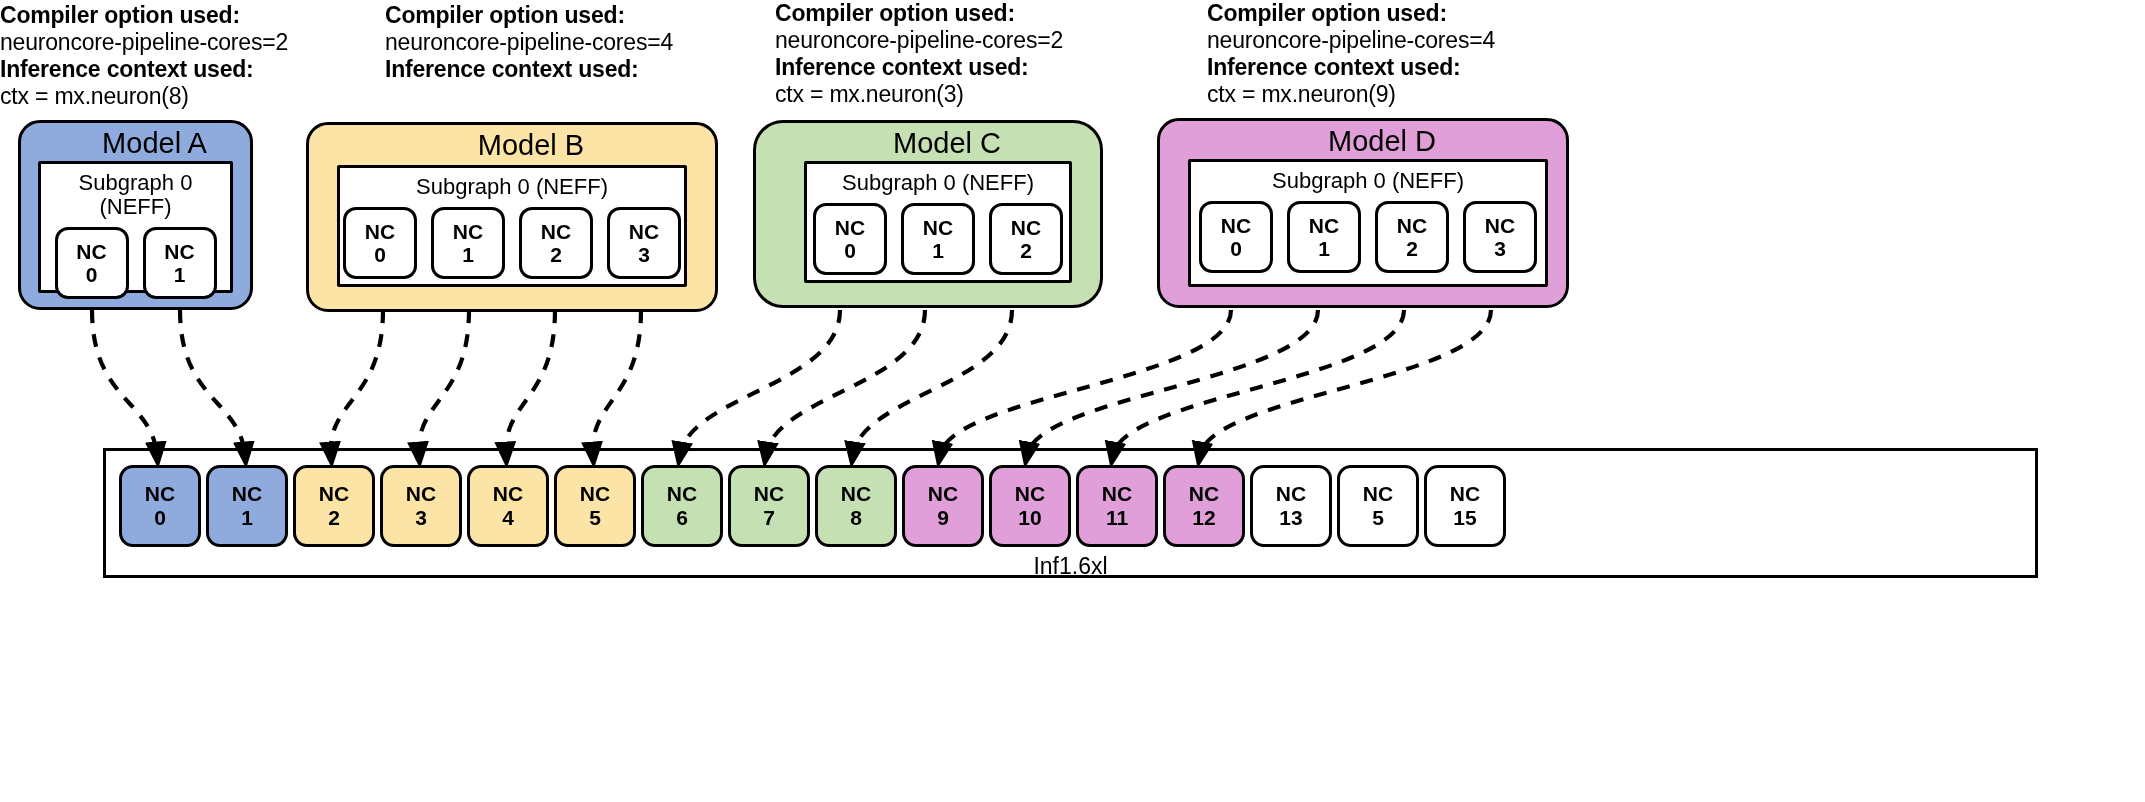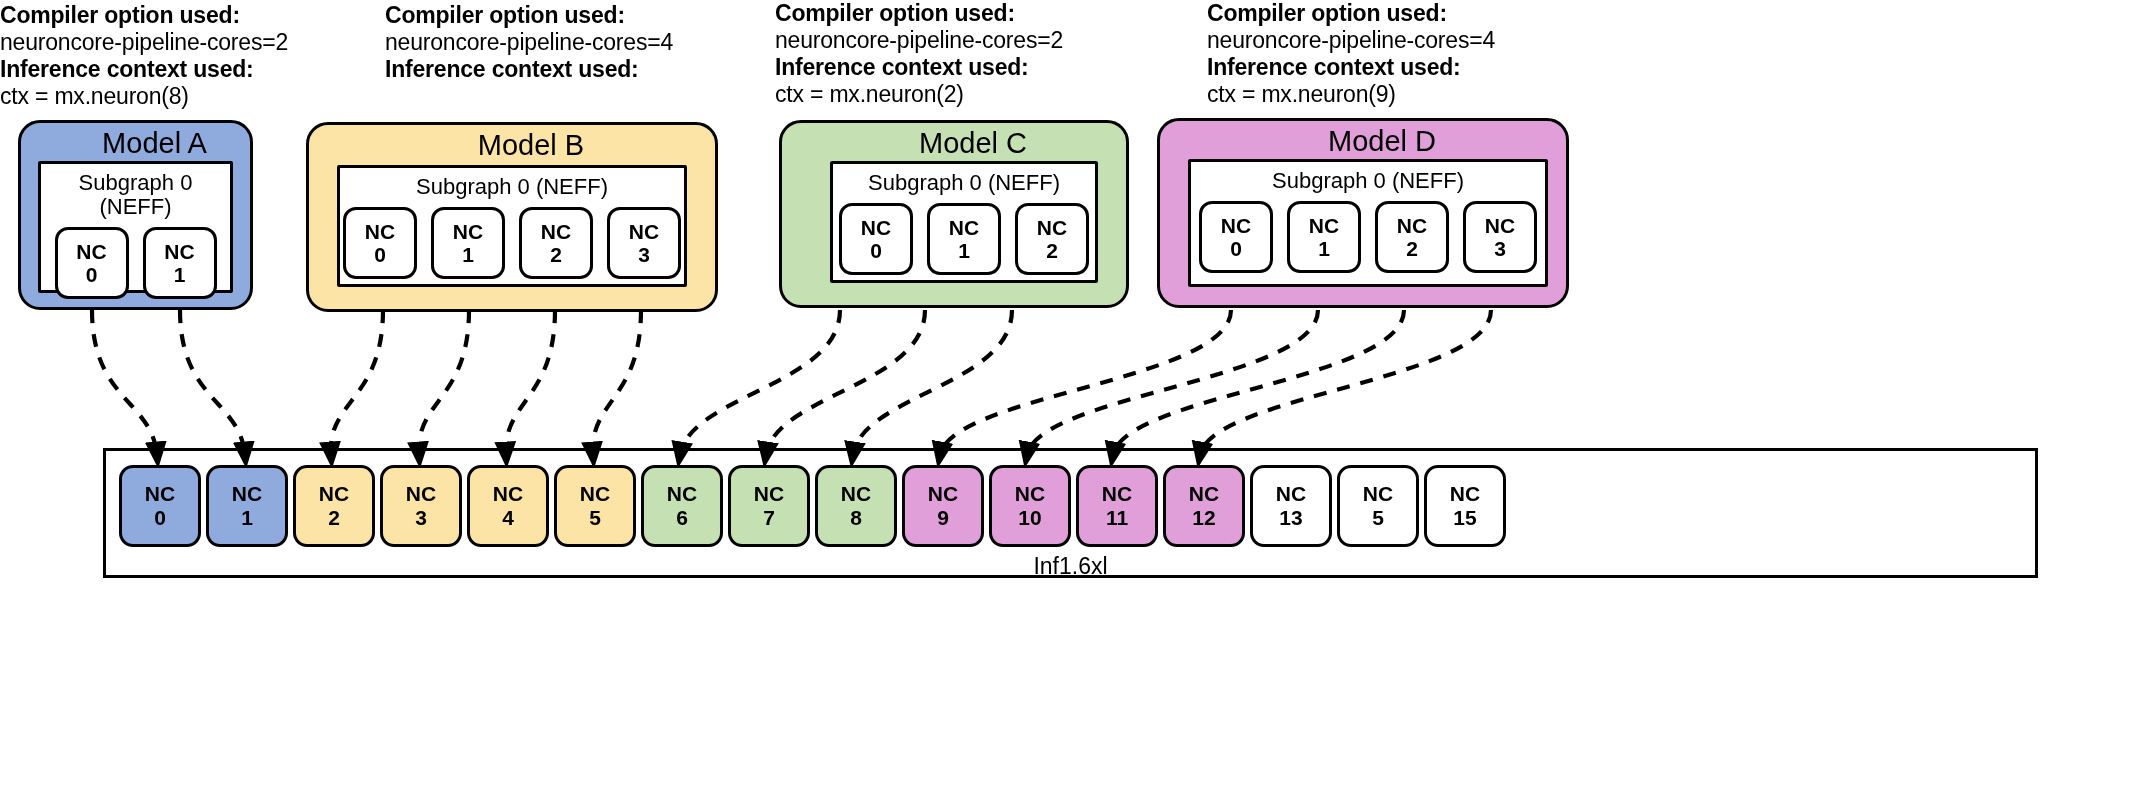--- a/index.html
+++ b/index.html
@@ -166,21 +166,21 @@
   <div class="caption" style="left:385px; top:2px; width:310px;">
     <div class="b">Compiler option used:</div>
     <div class="n">neuroncore-pipeline-cores=4</div>
     <div class="b">Inference context used:</div>
   </div>
 
   <div class="caption" style="left:775px; top:0px; width:310px;">
     <div class="b">Compiler option used:</div>
     <div class="n">neuroncore-pipeline-cores=2</div>
     <div class="b">Inference context used:</div>
-    <div class="n">ctx = mx.neuron(2)</div>
+    <div class="n">ctx = mx.neuron(3)</div>
   </div>
 
   <div class="caption" style="left:1207px; top:0px; width:310px;">
     <div class="b">Compiler option used:</div>
     <div class="n">neuroncore-pipeline-cores=4</div>
     <div class="b">Inference context used:</div>
     <div class="n">ctx = mx.neuron(9)</div>
   </div>
 
   <div class="model" style="left:18px; top:120px; width:235px; height:190px; background:#8FAADC;">
@@ -218,21 +218,21 @@
           <span>2</span>
         </div>
         <div class="nc-box">
           <span>NC</span>
           <span>3</span>
         </div>
       </div>
     </div>
   </div>
 
-  <div class="model" style="left:779px; top:120px; width:350px; height:188px; background:#C5E0B3;">
+  <div class="model" style="left:753px; top:120px; width:350px; height:188px; background:#C5E0B3;border-radius:30px;">
     <div class="model-title">Model C</div>
     <div class="subgraph" style="left:48px; top:38px; right:28px; bottom:22px;">
       <div class="subgraph-label">Subgraph 0 (NEFF)</div>
       <div class="nc-row">
         <div class="nc-box">
           <span>NC</span>
           <span>0</span>
         </div>
         <div class="nc-box">
           <span>NC</span>

